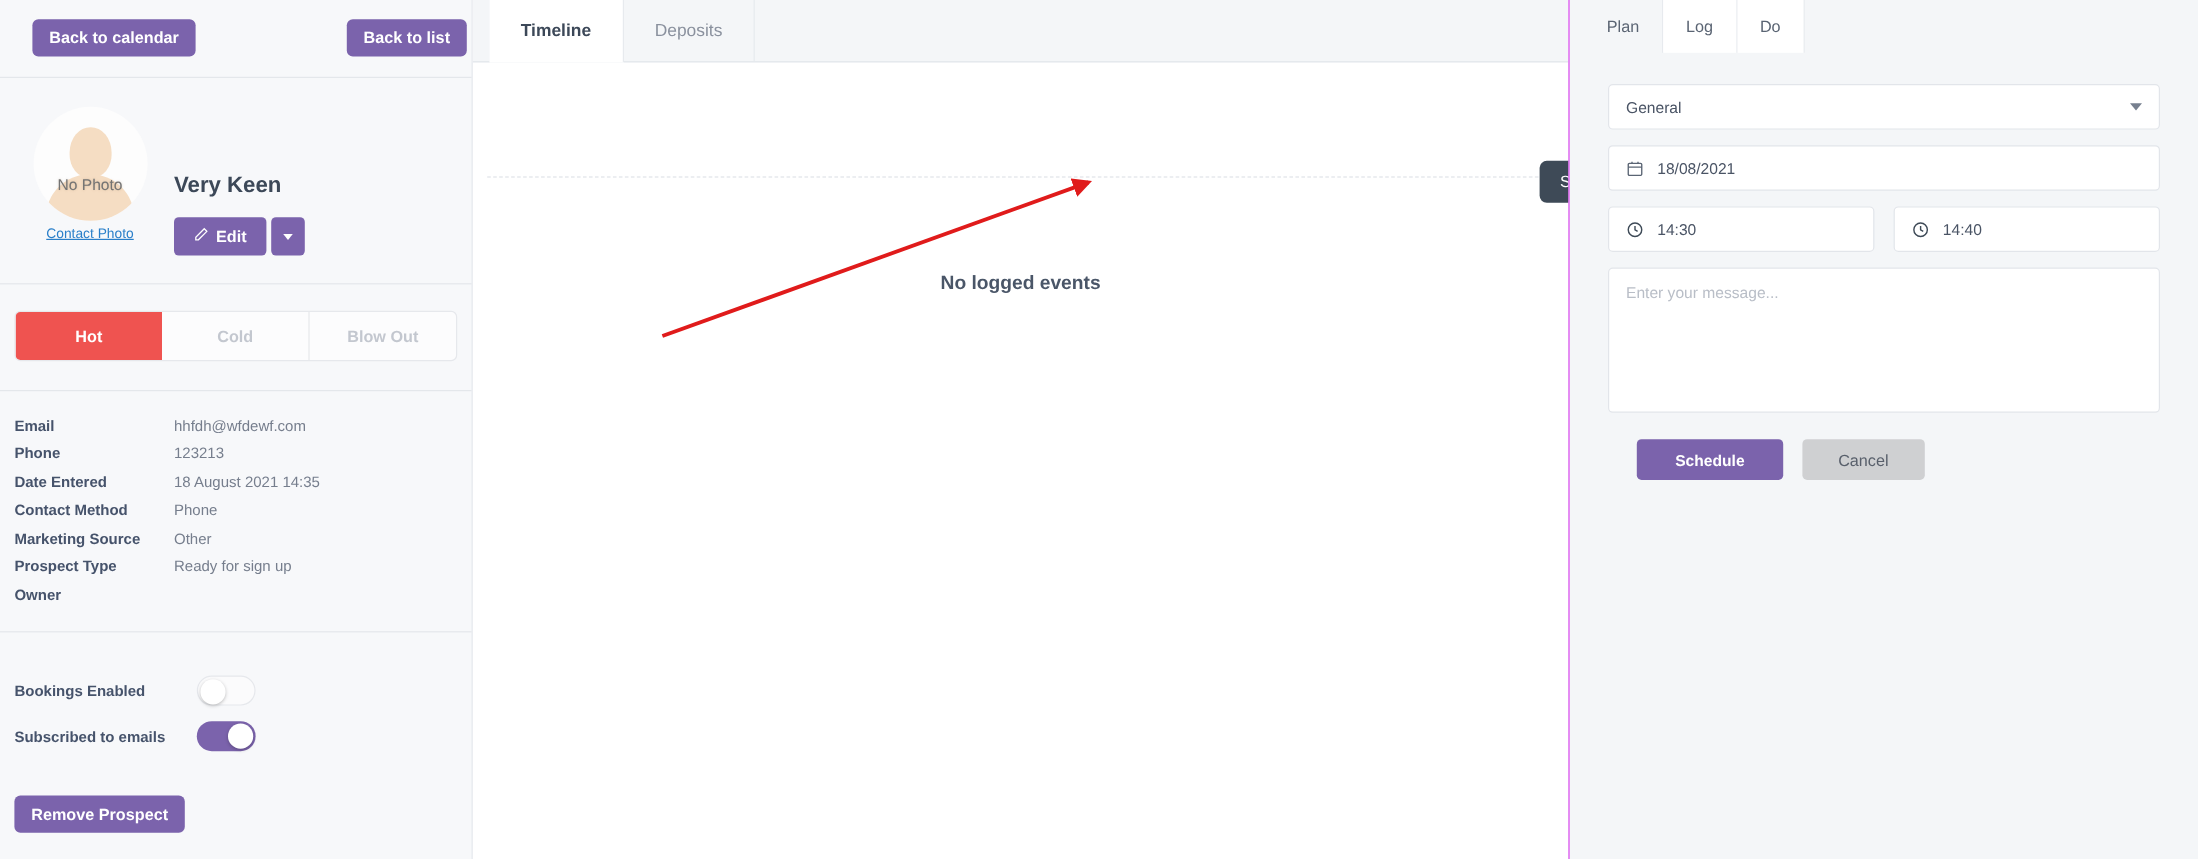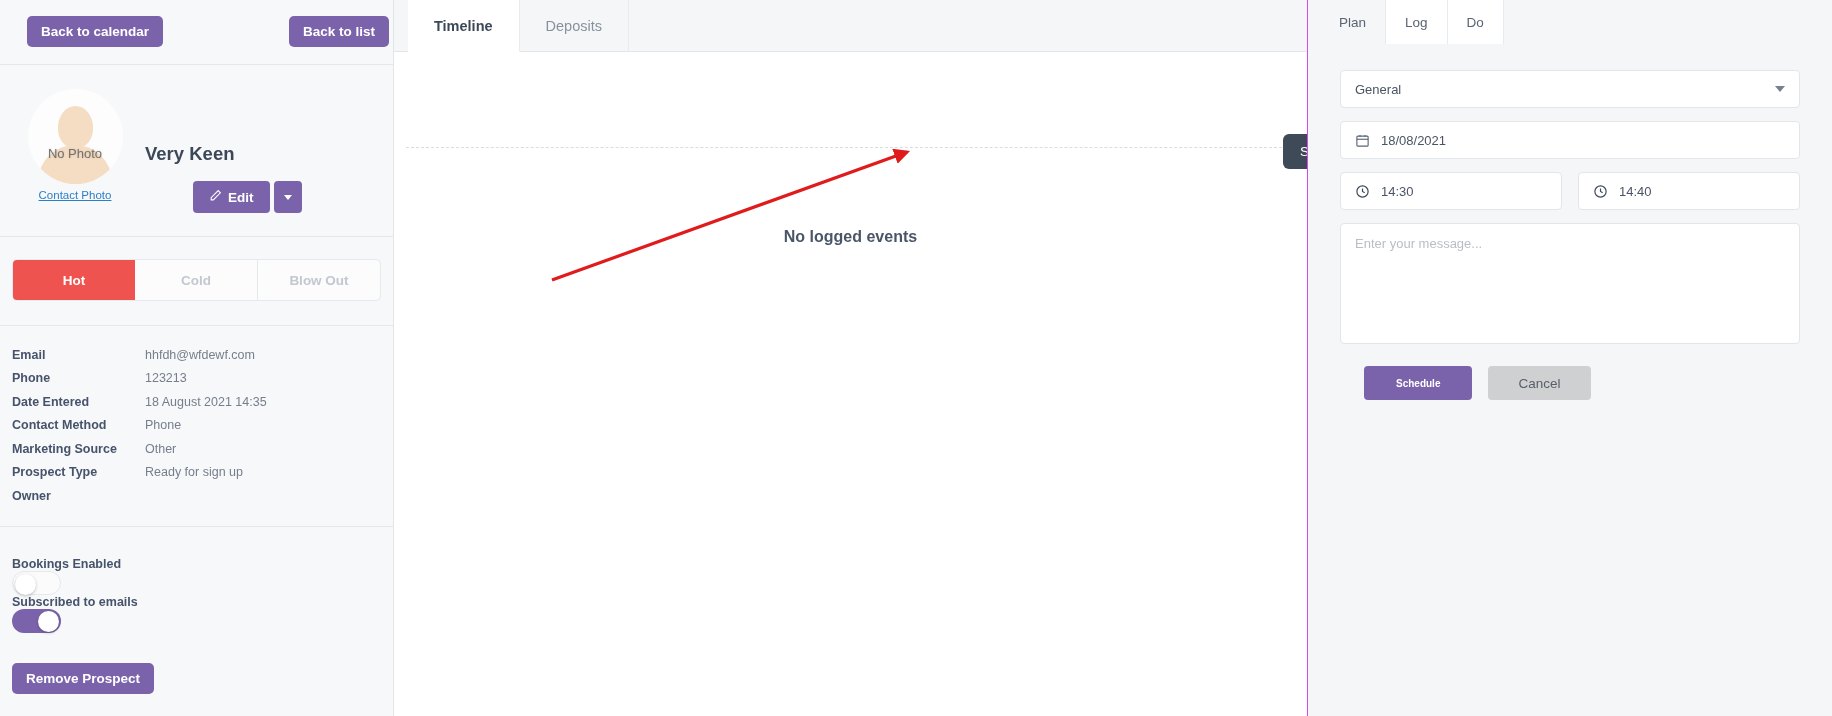--- a/index.html
+++ b/index.html
@@ -74,21 +74,20 @@
     font-size: 18.5px; color: #3c4858; font-weight: bold;
     transform: translateY(-100%);
   }
   .edit-row { position: absolute; left: 145px; top: 148px; transform: translateY(-100%); display: flex; gap: 4px; }
   .btn-edit {
     background: #7b63ac; color: #fff; border: none;
     border-radius: 4px; height: 32px; padding: 0 16px;
     font-size: 13.5px; font-weight: bold; cursor: pointer;
     display: flex; align-items: center; gap: 6px;
     font-family: "Liberation Sans", sans-serif;
-    margin-left: 48px;
   }
   .btn-caret {
     background: #7b63ac; color: #fff; border: none;
     border-radius: 4px; height: 32px; width: 28px;
     cursor: pointer; display: flex; align-items: center; justify-content: center;
   }
   .caret-dn { width: 0; height: 0; border-left: 4.5px solid transparent; border-right: 4.5px solid transparent; border-top: 5px solid #fff; }
 
   
   .seg-wrap { padding: 22px 12px 24px 12px; border-bottom: 1px solid #e4e7eb; }
@@ -106,21 +105,21 @@
   .seg div.active { background: #ef5350; color: #fff; border-right: none; }
 
   
   .details { padding: 17px 12px 18px 12px; border-bottom: 1px solid #e4e7eb; }
   .drow { display: flex; height: 23.5px; align-items: center; }
   .dlabel { width: 133px; font-size: 12.5px; font-weight: bold; color: #46536b; }
   .dvalue { font-size: 12.5px; color: #767e8d; }
 
   
   .toggles { padding: 30px 12px 0 12px; }
-  .trow { display: flex; align-items: flex-start; height: 38px; flex-direction: column; }
+  .trow { display: flex; align-items: center; height: 38px; }
   .tlabel { width: 152px; font-size: 12.5px; font-weight: bold; color: #46536b; }
   .tgl {
     width: 49px; height: 25px; border-radius: 13px; position: relative;
     cursor: pointer; transition: background .15s;
   }
   .tgl.off { background: #fbfbfc; border: 1px solid #e6e8ec; }
   .tgl.on  { background: #7b63ac; }
   .tgl .knob {
     position: absolute; top: 2px; width: 21px; height: 21px;
     border-radius: 50%; background: #fff;
@@ -190,21 +189,21 @@
   .time-row { display: flex; gap: 16px; margin-bottom: 13px; }
   .time-row .fld { flex: 1; margin-bottom: 0; }
   .msgbox {
     background: #ffffff; border: 1px solid #e2e5ea; border-radius: 4px;
     height: 121px; padding: 12px 14px; font-size: 13px; color: #b9bec7;
     margin-bottom: 22px;
   }
   .btnrow { display: flex; gap: 16px; padding-left: 24px; }
   .btn-sched {
     background: #7b63ac; color: #fff; border: none; border-radius: 4px;
-    height: 34px; padding: 0 32px; font-size: 10px; font-weight: bold;
+    height: 34px; padding: 0 32px; font-size: 13px; font-weight: bold;
     cursor: pointer; font-family: "Liberation Sans", sans-serif;
   }
   .btn-cancel {
     background: #cfd0d2; color: #585f6b; border: none; border-radius: 4px;
     height: 34px; padding: 0 30px; font-size: 13.5px;
     cursor: pointer; font-family: "Liberation Sans", sans-serif;
   }
 </style>
 </head>
 <body>

